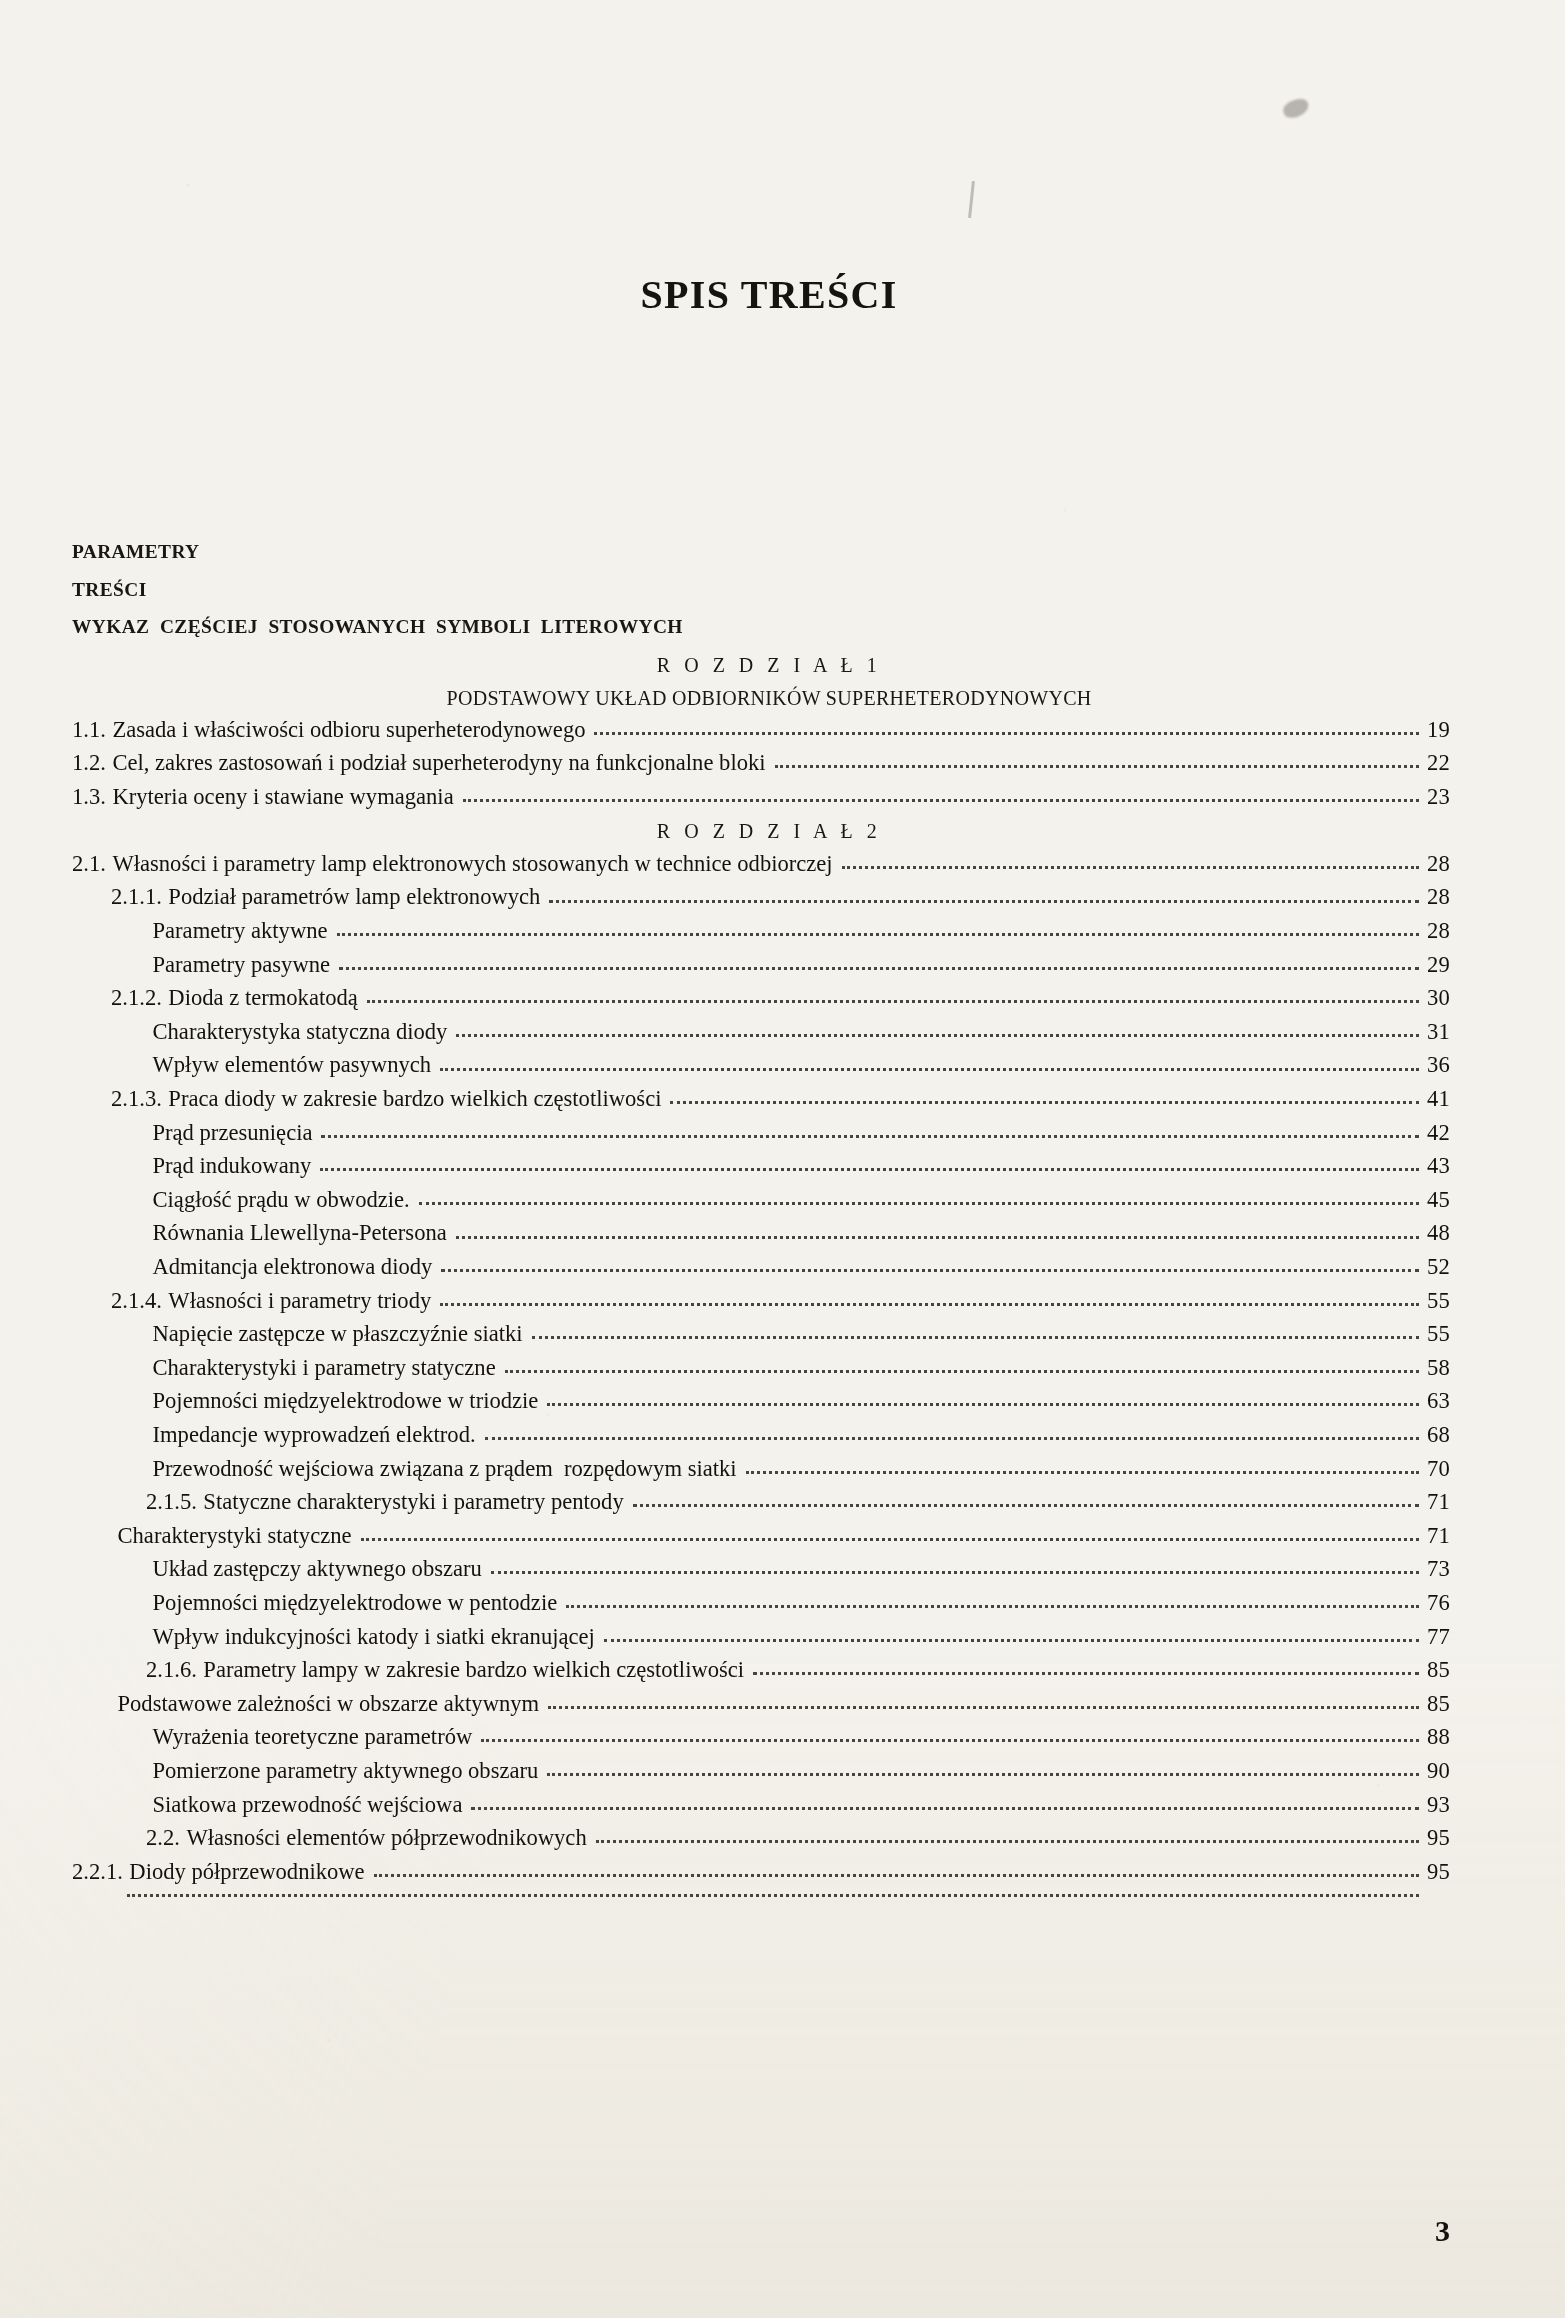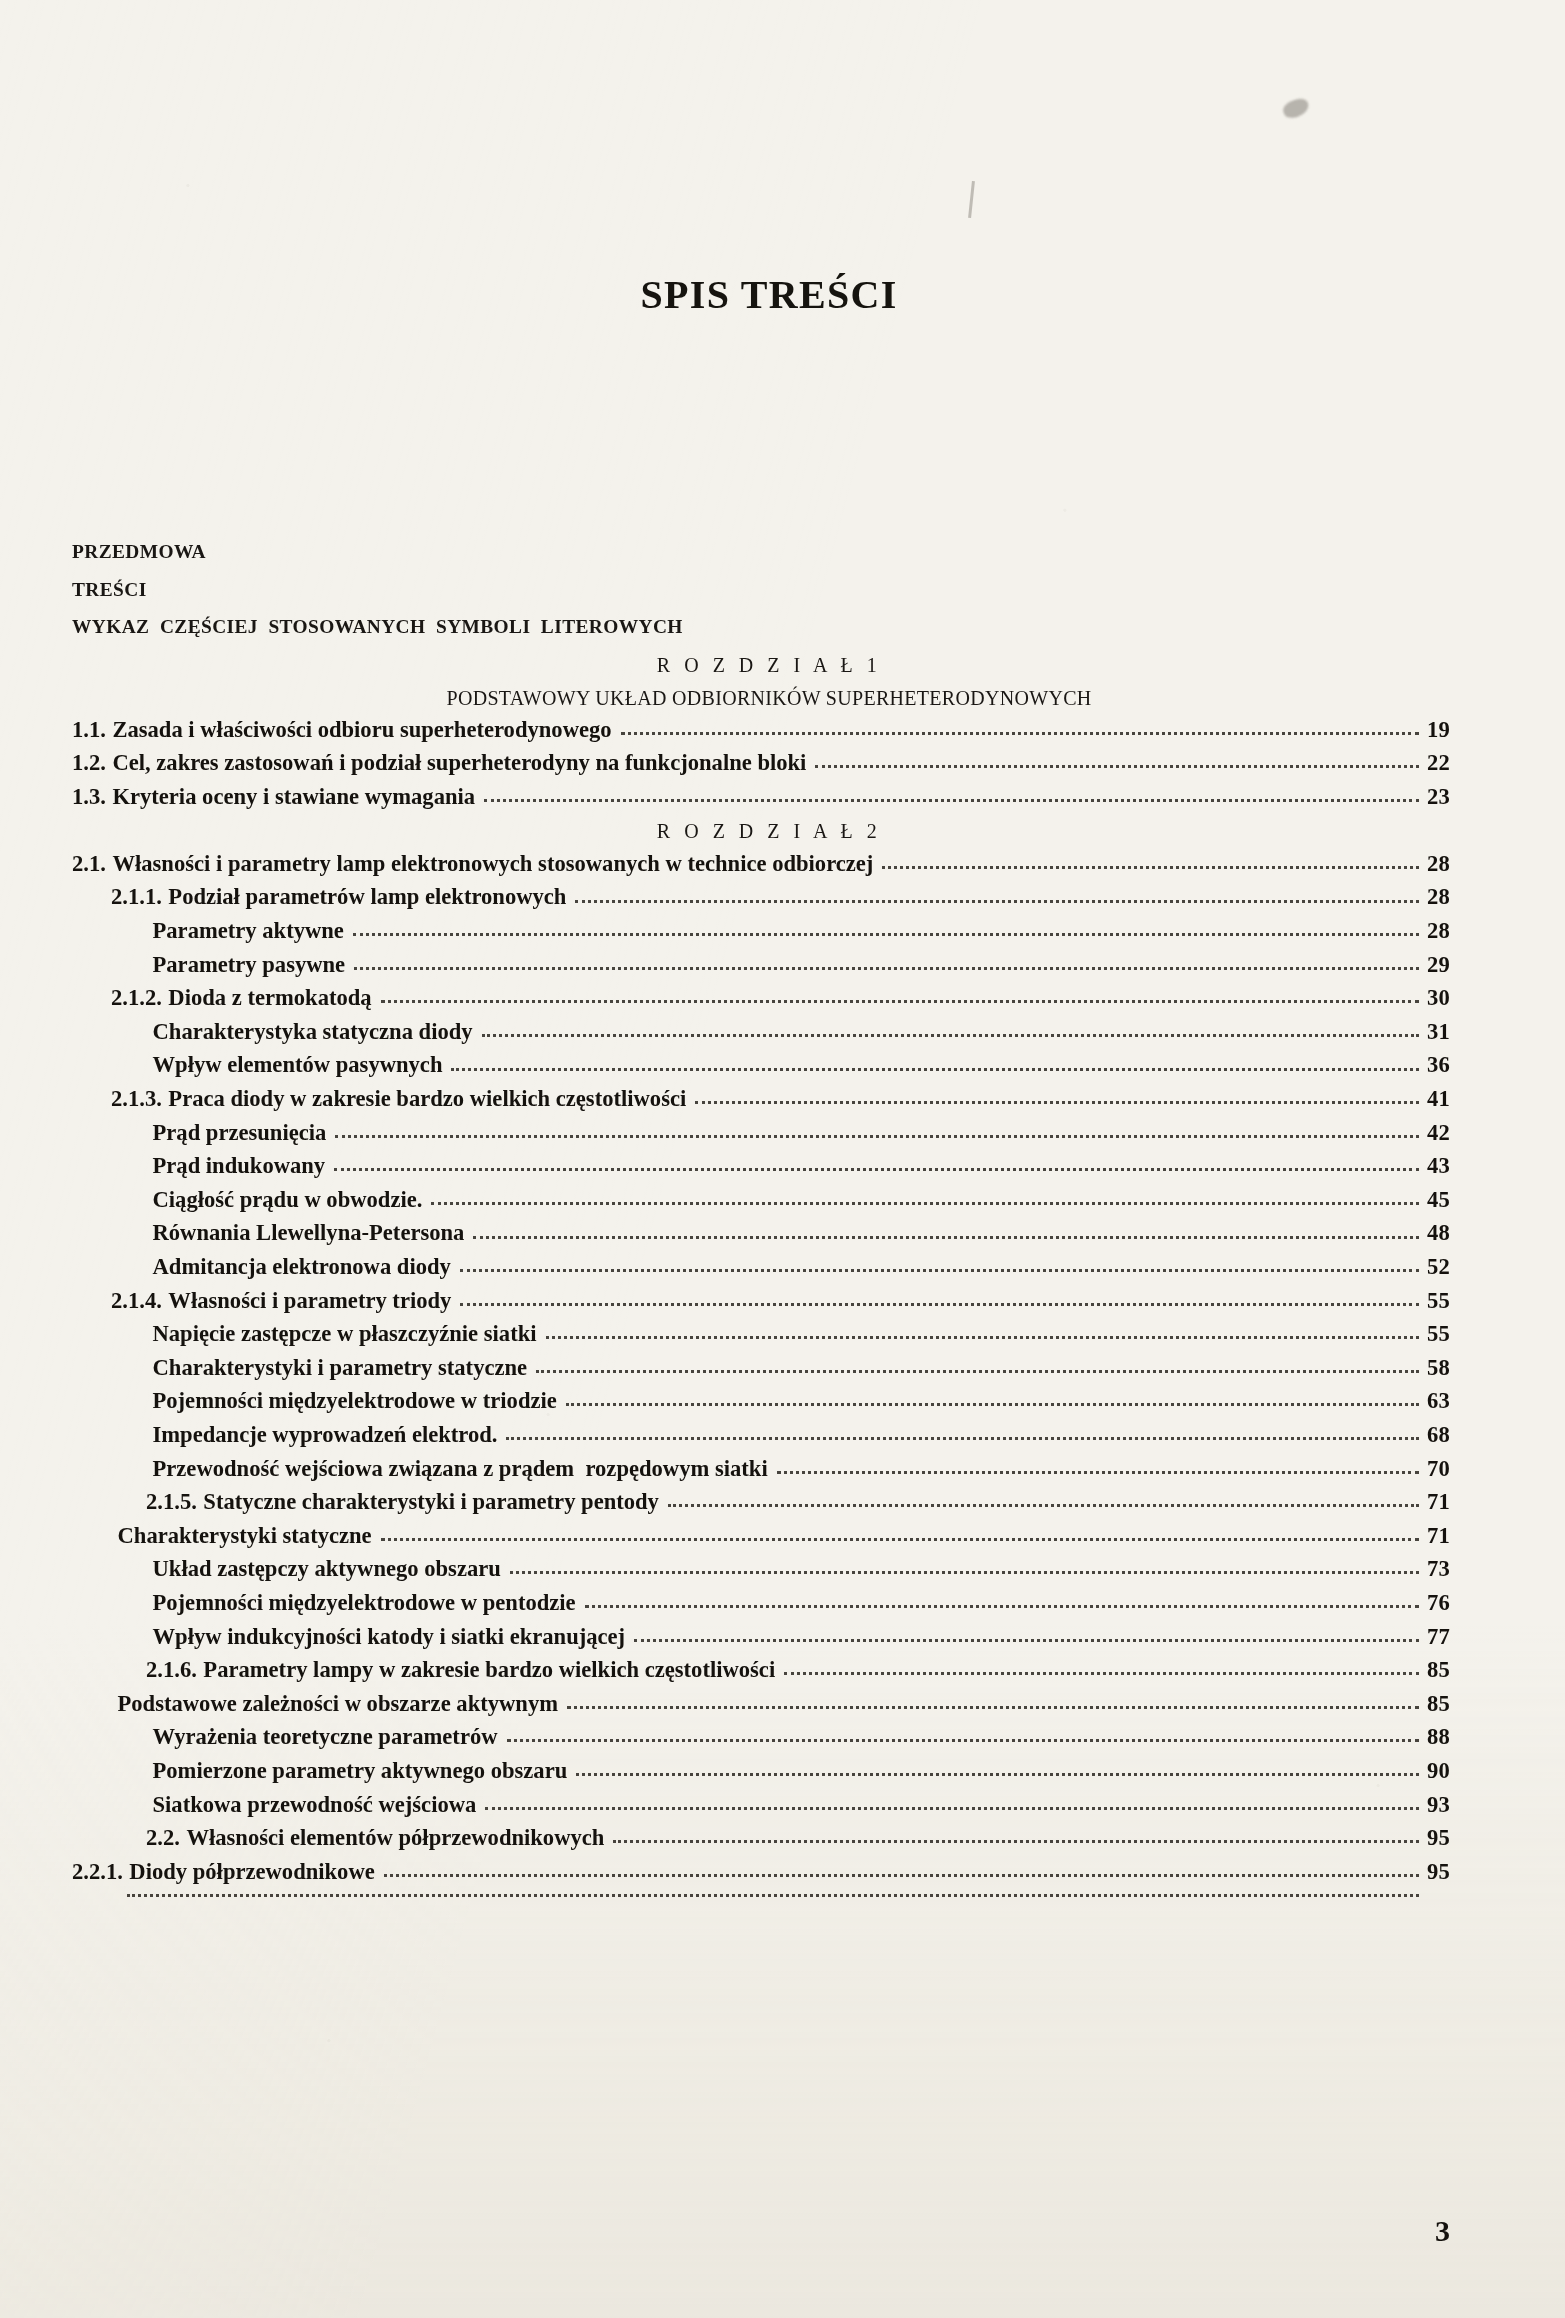--- a/index.html
+++ b/index.html
@@ -70,21 +70,21 @@
     color: #1a1714;
     margin-bottom: 10.3px;
   }
   .chapter-title {
     font-size: 20px;
     font-weight: normal;
     letter-spacing: 0.3px;
     color: #1a1714;
     margin-bottom: 9px;
   }
-  .entries { margin: 0; padding: 0; font-weight: bold; }
+  .entries { margin: 0; padding: 0; }
   .entry {
     display: flex;
     align-items: flex-end;
     font-size: 22.6px;
     line-height: 1.0;
     color: #15120e;
     margin-bottom: 11px;
   }
   .entry .num {
     flex: 0 0 auto;
@@ -145,21 +145,21 @@
 <div class="page">
   <div class="paper-noise"></div>
   <div class="smudge1"></div>
   <div class="smudge2"></div>
 
   <div class="content">
 
     <div class="doc-title">SPIS TREŚCI</div>
 
     <div class="front-matter">
-      <div class="fm-line">PRZEDMOWA</div>
+      <div class="fm-line">PARAMETRY</div>
       <div class="fm-line">TREŚCI</div>
       <div class="fm-line">WYKAZ  CZĘŚCIEJ  STOSOWANYCH  SYMBOLI  LITEROWYCH</div>
     </div>
 
     <div class="chapter-head">
       <div class="chapter-num">R O Z D Z I A Ł  1</div>
       <div class="chapter-title">PODSTAWOWY UKŁAD ODBIORNIKÓW SUPERHETERODYNOWYCH</div>
     </div>
 
     <div class="entries">

